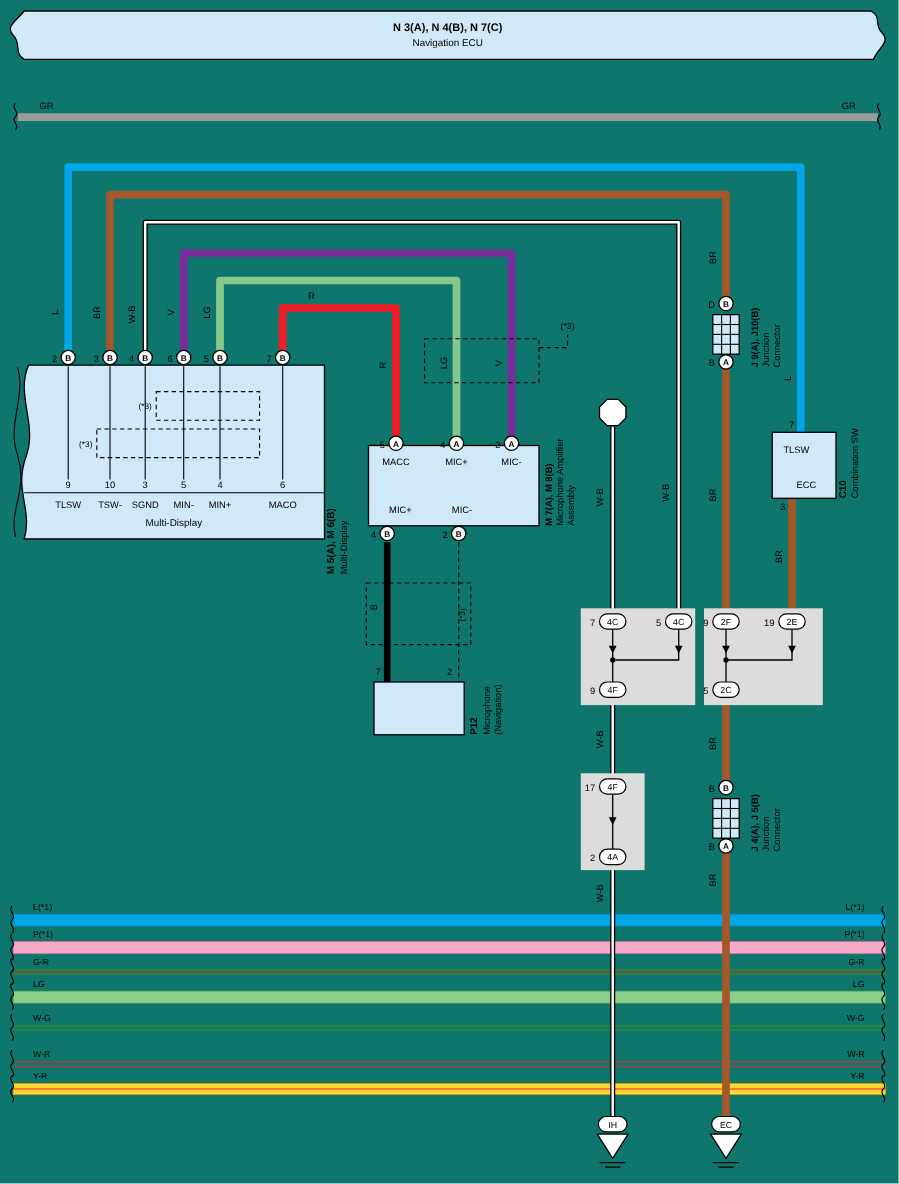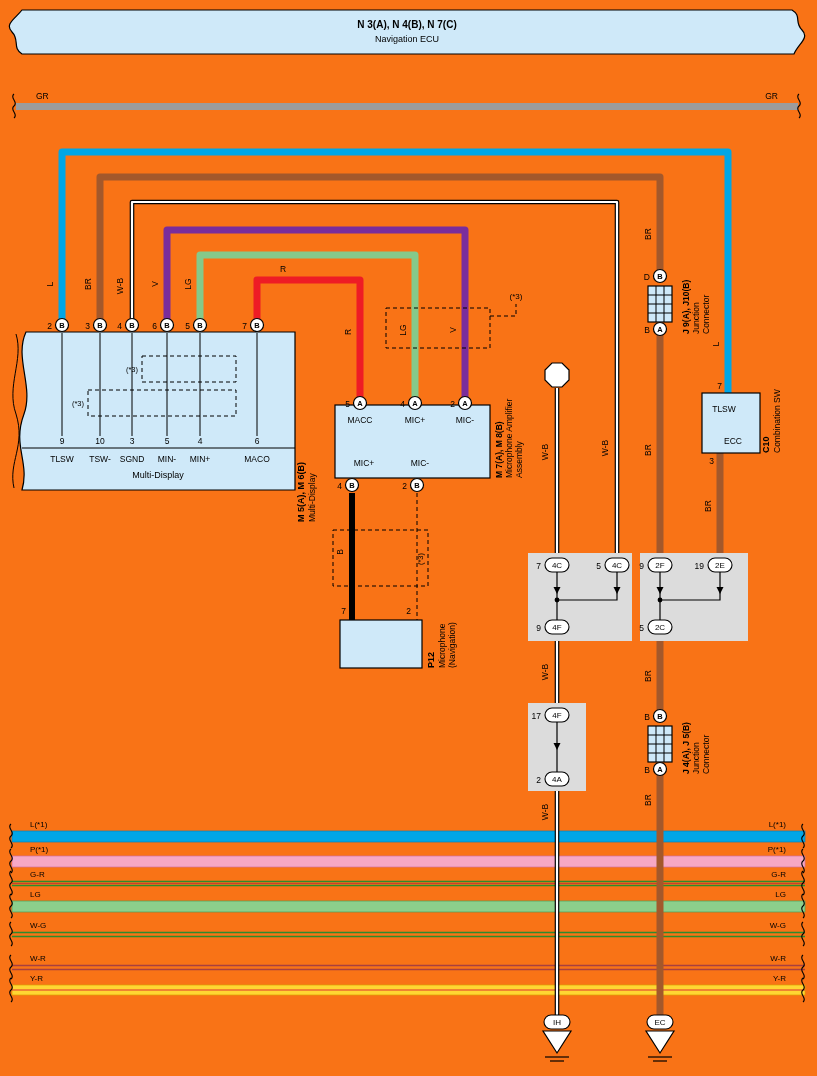--- a/index.html
+++ b/index.html
@@ -1,16 +1,16 @@
 <!DOCTYPE html>
 <html><head>
 <meta charset="utf-8">
 <style>
   html,body{margin:0;padding:0;background:#fff}
-  .page{position:relative;width:817px;height:1076px;background:#f97316;overflow:hidden}
+  .page{position:relative;width:817px;height:1076px;background:#0f766e;overflow:hidden}
   svg{display:block}
   text{font-family:"Liberation Sans","DejaVu Sans",sans-serif;fill:#000}
   .t7{font-size:7.5px}
   .t8{font-size:8px}
   .t85{font-size:8.5px}
   .t9{font-size:9px}
   .t10{font-size:10px}
   .b{font-weight:bold}
   .mid{text-anchor:middle}
   .end{text-anchor:end}

